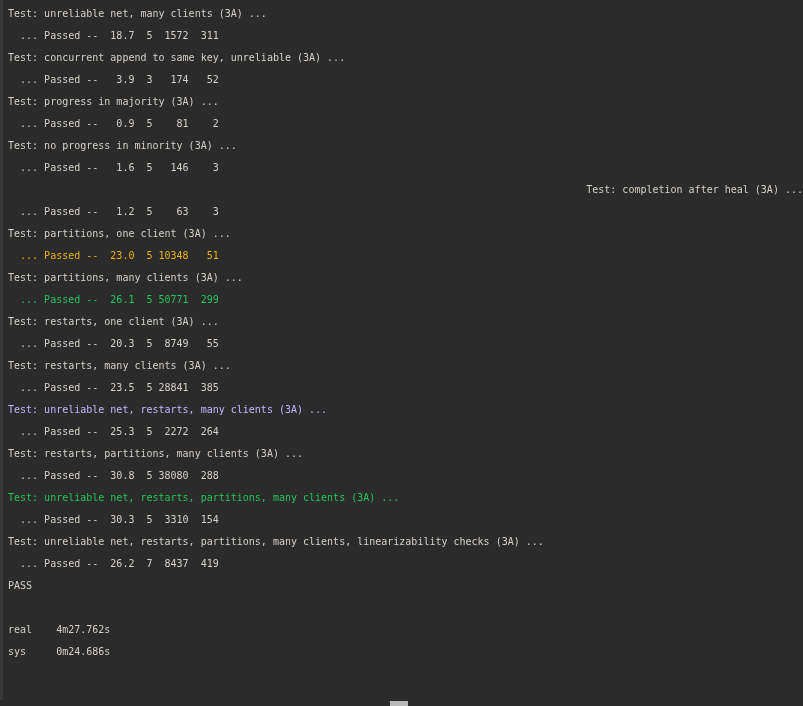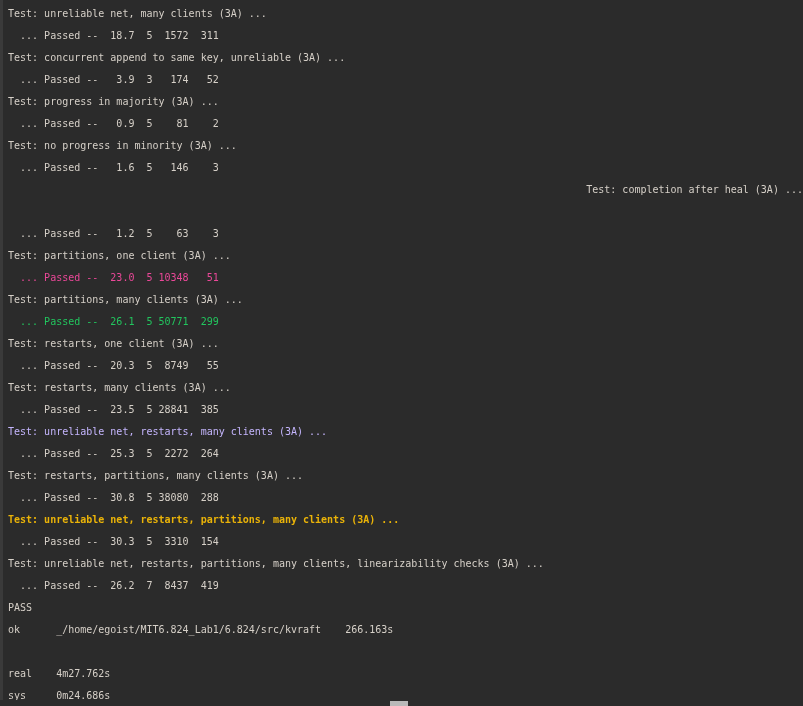--- a/index.html
+++ b/index.html
@@ -82,39 +82,38 @@
   <div id="console">
       <span class="line" style="color: rgb(214, 208, 200);">Test: unreliable net, many clients (3A) ...</span>
       <span class="line" style="color: rgb(214, 208, 200);">  ... Passed --  18.7  5  1572  311</span>
       <span class="line" style="color: rgb(214, 208, 200);">Test: concurrent append to same key, unreliable (3A) ...</span>
       <span class="line" style="color: rgb(214, 208, 200);">  ... Passed --   3.9  3   174   52</span>
       <span class="line" style="color: rgb(214, 208, 200);">Test: progress in majority (3A) ...</span>
       <span class="line" style="color: rgb(214, 208, 200);">  ... Passed --   0.9  5    81    2</span>
       <span class="line" style="color: rgb(214, 208, 200);">Test: no progress in minority (3A) ...</span>
       <span class="line" style="color: rgb(214, 208, 200);">  ... Passed --   1.6  5   146    3</span>
       <span class="line" style="color: rgb(214, 208, 200); text-align: right;">Test: completion after heal (3A) ...</span>
-      <span class="line" style="color: rgb(214, 208, 200); margin-top: 22px;">  ... Passed --   1.2  5    63    3</span>
+      <span class="line" style="color: rgb(214, 208, 200);">  ... Passed --   1.2  5    63    3</span>
       <span class="line" style="color: rgb(214, 208, 200);">Test: partitions, one client (3A) ...</span>
-      <span class="line" style="color: #ec4899;">  ... Passed --  23.0  5 10348   51</span>
+      <span class="line" style="color: #eab308;">  ... Passed --  23.0  5 10348   51</span>
       <span class="line" style="color: rgb(214, 208, 200);">Test: partitions, many clients (3A) ...</span>
       <span class="line" style="color: #22c55e;">  ... Passed --  26.1  5 50771  299</span>
       <span class="line" style="color: rgb(214, 208, 200);">Test: restarts, one client (3A) ...</span>
       <span class="line" style="color: rgb(214, 208, 200);">  ... Passed --  20.3  5  8749   55</span>
       <span class="line" style="color: rgb(214, 208, 200);">Test: restarts, many clients (3A) ...</span>
       <span class="line" style="color: rgb(214, 208, 200);">  ... Passed --  23.5  5 28841  385</span>
       <span class="line" style="color: #c4b5fd;">Test: unreliable net, restarts, many clients (3A) ...</span>
       <span class="line" style="color: rgb(214, 208, 200);">  ... Passed --  25.3  5  2272  264</span>
       <span class="line" style="color: rgb(214, 208, 200);">Test: restarts, partitions, many clients (3A) ...</span>
       <span class="line" style="color: rgb(214, 208, 200);">  ... Passed --  30.8  5 38080  288</span>
-      <span class="line" style="color: #eab308; font-weight: bold;">Test: unreliable net, restarts, partitions, many clients (3A) ...</span>
+      <span class="line" style="color: #22c55e;">Test: unreliable net, restarts, partitions, many clients (3A) ...</span>
       <span class="line" style="color: rgb(214, 208, 200);">  ... Passed --  30.3  5  3310  154</span>
       <span class="line" style="color: rgb(214, 208, 200);">Test: unreliable net, restarts, partitions, many clients, linearizability checks (3A) ...</span>
       <span class="line" style="color: rgb(214, 208, 200);">  ... Passed --  26.2  7  8437  419</span>
       <span class="line" style="color: rgb(214, 208, 200);">PASS</span>
-      <span class="line" style="color: rgb(214, 208, 200);">ok      _/home/egoist/MIT6.824_Lab1/6.824/src/kvraft    266.163s</span>
       <span class="line blank"></span>
       <span class="line" style="color: rgb(214, 208, 200);">real    4m27.762s</span>
       <span class="line" style="color: rgb(214, 208, 200);">sys     0m24.686s</span>
     </div>
 
   <div id="scrollbar-track">
     <div id="scrollbar-thumb" style="background: rgb(185, 185, 185);"></div>
   </div>
 
 </div>

